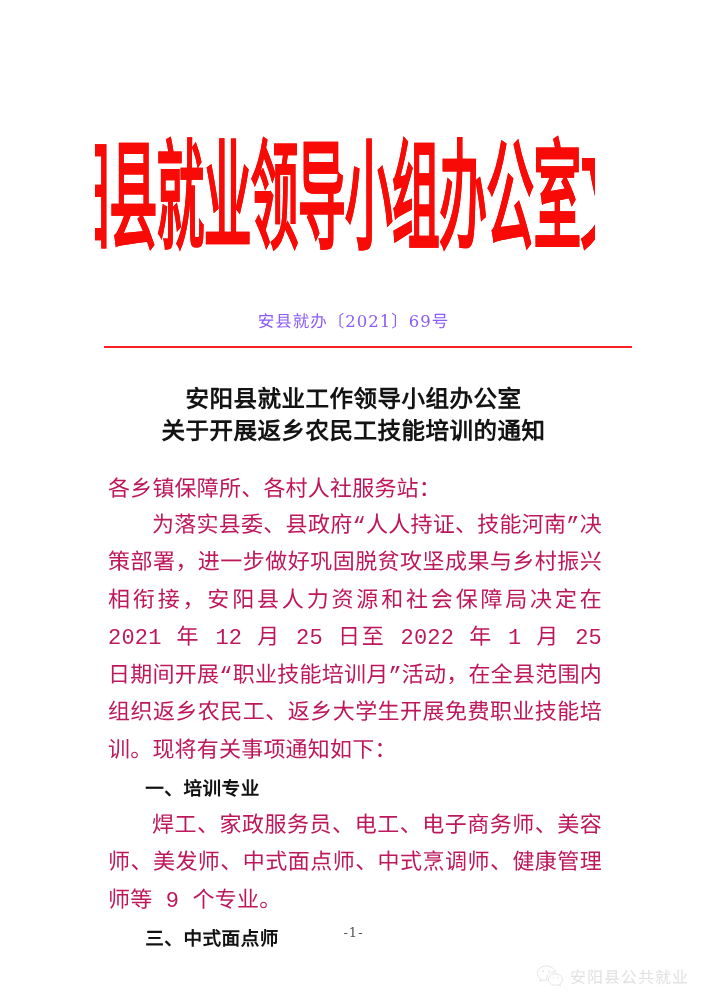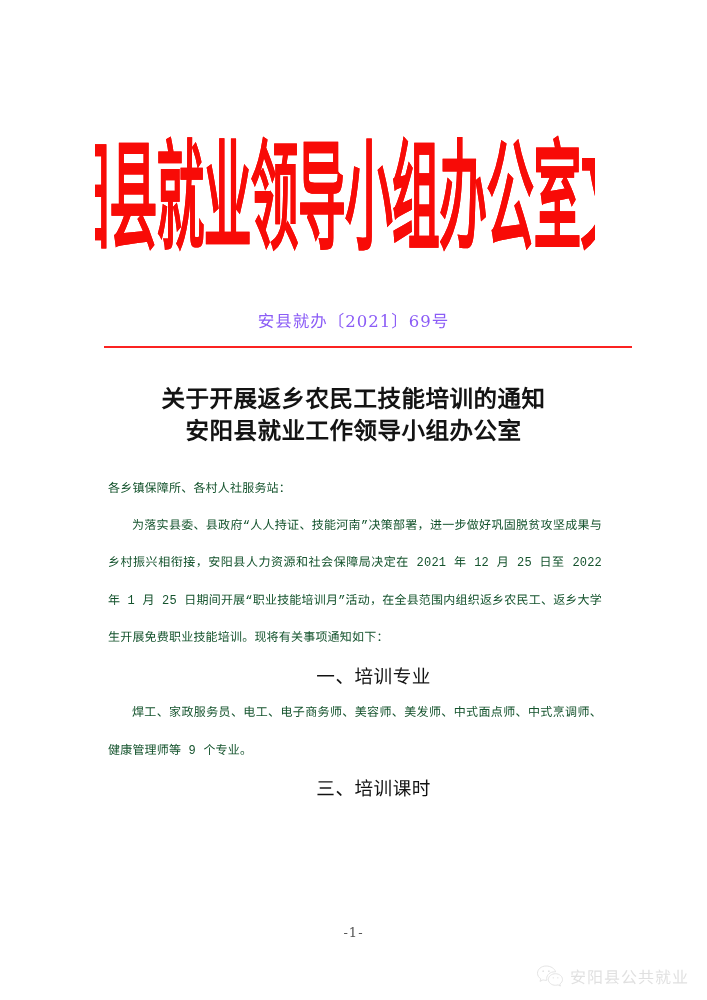--- a/index.html
+++ b/index.html
@@ -74,41 +74,40 @@
   .title div{white-space:nowrap;}
 
   
   .body{
     position:absolute;
     left:108px; top:470px;
     width:494px;
   }
   .p{
     font-family:"DejaVu Serif","Liberation Serif",serif;
-    font-size:12px;
+    font-size:22px;
     line-height:37.5px;
-    color:#14532d;
+    color:#be185d;
     text-align:justify;
     text-justify:inter-character;
     letter-spacing:0.2px;
     margin:0;
   }
   .p.indent{text-indent:2em;font-family:Liberation Mono, monospace;}
   .p.lastline-left{text-align-last:left;}
 
   .heading{
     font-family:"DejaVu Sans","Liberation Sans",sans-serif;
     font-size:18.6px;
     line-height:37.5px;
-    font-weight:400;
+    font-weight:700;
     color:#121212;
     text-indent:2em;
     letter-spacing:0.5px;
     margin:0;
-    text-align:center;
   }
 
   
   .pagenum{
     position:absolute;
     left:0; top:925px; width:707px;
     text-align:center;
     font-family:"DejaVu Serif","Liberation Serif",serif;
     font-size:13px;
     color:#555;
@@ -141,33 +140,33 @@
 
   <div class="masthead">
     <span>安阳县就业领导小组办公室文件</span>
   </div>
 
   <div class="docnum">安县就办〔2021〕69号</div>
 
   <div class="redrule"></div>
 
   <div class="title">
+    <div>安阳县就业工作领导小组办公室</div>
     <div>关于开展返乡农民工技能培训的通知</div>
-    <div>安阳县就业工作领导小组办公室</div>
   </div>
 
   <div class="body">
     <p class="p lastline-left">各乡镇保障所、各村人社服务站：</p>
     <p class="p indent">为落实县委、县政府“人人持证、技能河南”决策部署，进一步做好巩固脱贫攻坚成果与乡村振兴相衔接，安阳县人力资源和社会保障局决定在 2021 年 12 月 25 日至 2022 年 1 月 25 日期间开展“职业技能培训月”活动，在全县范围内组织返乡农民工、返乡大学生开展免费职业技能培训。现将有关事项通知如下：</p>
 
     <p class="heading">一、培训专业</p>
     <p class="p indent">焊工、家政服务员、电工、电子商务师、美容师、美发师、中式面点师、中式烹调师、健康管理师等 9 个专业。</p>
 
 
-    <p class="heading">三、培训课时</p>
+    <p class="heading">三、中式面点师</p>
   </div>
 
   <div class="pagenum">-1-</div>
 
   <div class="watermark">
     <svg class="wx-icon" viewBox="0 0 32 27" aria-hidden="true">
       <path d="M11.2 1.2C5.3 1.2 0.6 5.2 0.6 10.1c0 2.8 1.6 5.3 4.1 6.9l-1 3.1 3.6-1.8c1.2 0.3 2.5 0.5 3.9 0.5 0.3 0 0.7 0 1-0.1-0.2-0.7-0.3-1.4-0.3-2.1 0-4.6 4.4-8.3 9.9-8.3 0.4 0 0.7 0 1.1 0.1C21.9 4.4 17 1.2 11.2 1.2z" fill="none" stroke="#9a9a9a" stroke-width="1.1"></path>
       <circle cx="7.6" cy="7.6" r="1.05" fill="#9a9a9a"></circle>
       <circle cx="14.6" cy="7.6" r="1.05" fill="#9a9a9a"></circle>
       <path d="M31.4 17.8c0-3.9-3.9-7.1-8.7-7.1s-8.7 3.2-8.7 7.1c0 3.9 3.9 7.1 8.7 7.1 1.1 0 2.2-0.2 3.2-0.5l2.9 1.5-0.8-2.5C30.1 22.1 31.4 20.1 31.4 17.8z" fill="none" stroke="#9a9a9a" stroke-width="1.1"></path>

